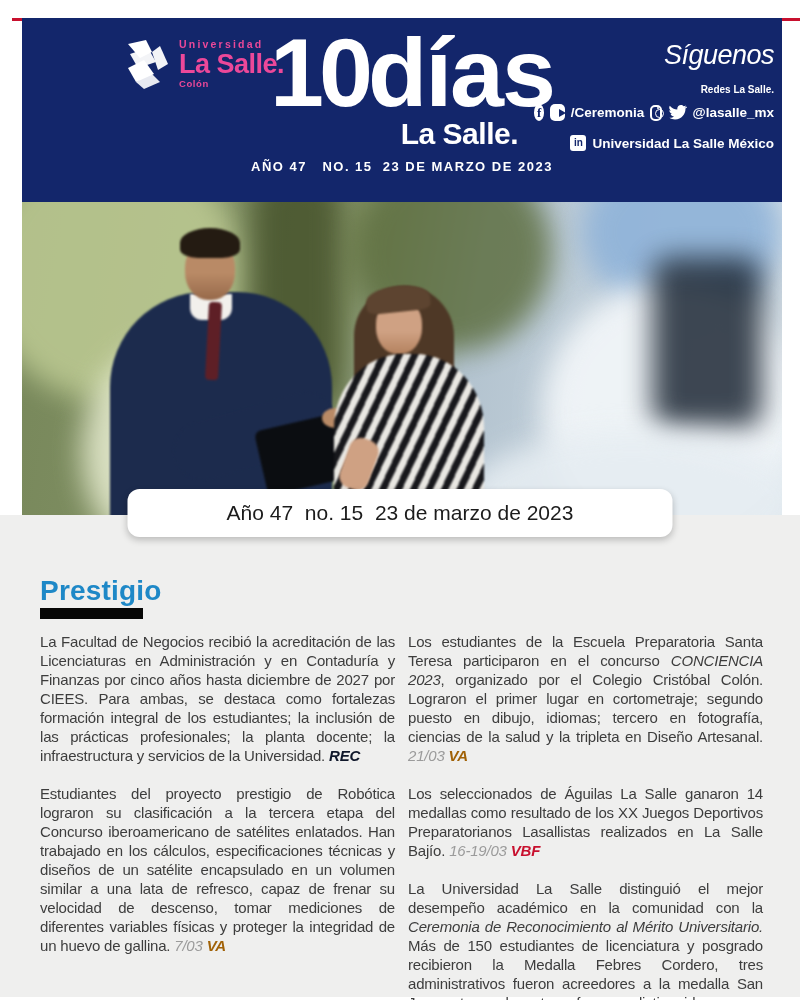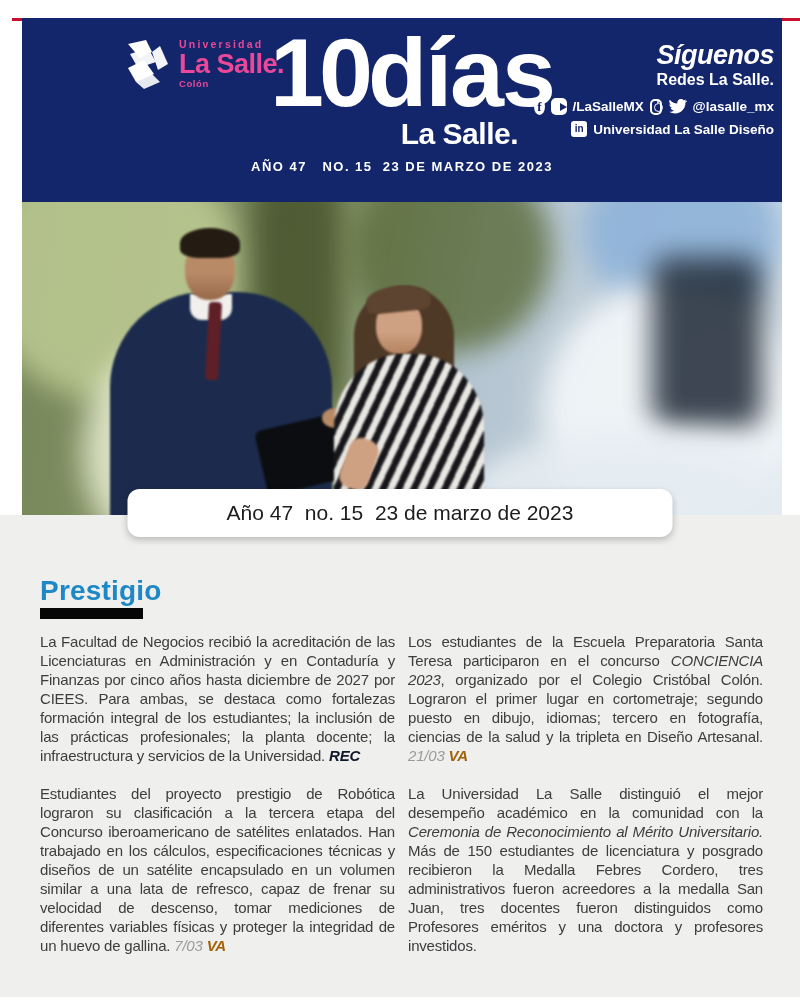--- a/index.html
+++ b/index.html
@@ -21,25 +21,25 @@
 
   .masthead { position:absolute; left:248px; top:6px; color:#fff; line-height:1; white-space:nowrap; }
   .masthead .num { font-size:97px; font-weight:800; letter-spacing:-5px; }
   .masthead .word { font-size:97px; font-weight:700; letter-spacing:-2px;text-align:center; }
   .masthead-brand { position:absolute; left:340px; top:99px; width:156px; text-align:right;
     color:#fff; font-size:30px; font-weight:bold; letter-spacing:-0.5px; }
   .issue-line { position:absolute; left:0; top:141px; width:100%; text-align:center;
     color:#fff; font-size:13px; font-weight:600; letter-spacing:1.5px; white-space:pre; }
 
   .social { position:absolute; right:8px; top:22px; width:240px; color:#fff; text-align:right; }
-  .social-title { font-size:27px; font-weight:bold; font-style:italic; letter-spacing:-0.5px; }
-  .social-sub { font-size:16px; font-weight:bold; margin-top:0px; }
+  .social-title { font-size:27px; font-weight:normal; font-style:italic; letter-spacing:-0.5px; }
+  .social-sub { font-size:10px; font-weight:bold; margin-top:13px; }
   .social-row { display:flex; justify-content:flex-end; align-items:center; gap:6px; margin-top:9px;
     font-size:13.5px; font-weight:bold; }
-  .social-row.second { margin-top:6px; }
+  .social-row.second { margin-top:14px; }
   .sicon { display:inline-flex; align-items:center; justify-content:center; }
   .fb { width:17px; height:17px; border-radius:50%; background:#fff; color:#13266B;
     font-weight:bold; font-size:13px; font-family:"Liberation Serif", serif; }
   .yt { width:24px; height:17px; border-radius:5px; background:#fff; position:relative; }
   .yt::after { content:""; position:absolute; left:9px; top:4.5px; border-left:7px solid #13266B;
     border-top:4px solid transparent; border-bottom:4px solid transparent; }
   .ig { width:16px; height:16px; border:2px solid #fff; border-radius:5px; position:relative; }
   .ig::after { content:""; position:absolute; left:2.5px; top:2.5px; width:7px; height:7px;
     border:1.6px solid #fff; border-radius:50%; }
   .ig::before { content:""; position:absolute; right:0.5px; top:0.5px; width:2px; height:2px;
@@ -101,32 +101,32 @@
   <div class="masthead-brand">La Salle.</div>
 
   <div class="issue-line">AÑO 47   NO. 15  23 DE MARZO DE 2023</div>
 
   <div class="social">
     <div class="social-title">Síguenos</div>
     <div class="social-sub">Redes La Salle.</div>
     <div class="social-row">
       <span class="sicon fb">f</span>
       <span class="sicon yt"></span>
-      <span>/LaSalleMX</span>
+      <span>/Ceremonia</span>
       <span class="sicon ig"></span>
       <span class="sicon">
         <svg width="19" height="15" viewBox="0 0 24 20">
             <path fill="#fff" d="M24 2.4c-.9.4-1.8.7-2.8.8 1-.6 1.8-1.6 2.1-2.7-.9.6-2 1-3.1 1.2C19.3.7 18 0 16.6 0c-2.7 0-4.9 2.2-4.9 4.9 0 .4 0 .8.1 1.1C7.7 5.8 4.1 3.9 1.7 1 .2 3.5 1.2 6.2 3.3 7.6c-.8 0-1.6-.2-2.2-.6 0 2.4 1.7 4.4 3.9 4.8-.7.2-1.5.2-2.2.1.6 2 2.4 3.4 4.6 3.4C5.7 16.6 3.6 17.3 1.2 17c2.2 1.4 4.8 2.2 7.5 2.2 9.1 0 14.2-7.6 13.9-14.4 1-.7 1.8-1.5 2.4-2.4z"></path>
           </svg>
       </span>
       <span>@lasalle_mx</span>
     </div>
     <div class="social-row second">
       <span class="sicon li">in</span>
-      <span>Universidad La Salle Diseño</span>
+      <span>Universidad La Salle México</span>
     </div>
   </div>
 </div>
 
 <div class="photo">
 
   <div class="blob" style="left:-40px; top:-60px; width:260px; height:260px; background:#c2cf97; opacity:.8;"></div>
   <div class="blob" style="left:60px; top:140px; width:180px; height:220px; background:#e9eed2; opacity:.85;"></div>
   <div class="blob" style="left:230px; top:-30px; width:90px; height:240px; background:#39451f; opacity:.7; border-radius:30px;"></div>
   <div class="blob" style="left:330px; top:-50px; width:200px; height:200px; background:#5a6b3a; opacity:.8;"></div>
@@ -159,17 +159,18 @@
     <div class="section-title">Prestigio</div>
     <div class="section-bar"></div>
 
     <div class="columns">
       <div class="col" id="col-left">
           <p class="article"><span>La Facultad de Negocios recibió la acreditación de las Licenciaturas en Administración y en Contaduría y Finanzas por cinco años hasta diciembre de 2027 por CIEES. Para ambas, se destaca como fortalezas formación integral de los estudiantes; la inclusión de las prácticas profesionales; la planta docente; la infraestructura y servicios de la Universidad. </span><span class="tag-blue">REC</span></p>
           <p class="article"><span>Estudiantes del proyecto prestigio de Robótica lograron su clasificación a la tercera etapa del Concurso iberoamericano de satélites enlatados. Han trabajado en los cálculos, especificaciones técnicas y diseños de un satélite encapsulado en un volumen similar a una lata de refresco, capaz de frenar su velocidad de descenso, tomar mediciones de diferentes variables físicas y proteger la integridad de un huevo de gallina. </span><span class="date">7/03</span><span> </span><span class="tag-orange">VA</span></p>
         </div>
       <div class="col" id="col-right">
           <p class="article"><span>Los estudiantes de la Escuela Preparatoria Santa Teresa participaron en el concurso </span><span class="em">CONCIENCIA 2023</span><span>, organizado por el Colegio Cristóbal Colón. Lograron el primer lugar en cortometraje; segundo puesto en dibujo, idiomas; tercero en fotografía, ciencias de la salud y la tripleta en Diseño Artesanal. </span><span class="date">21/03</span><span> </span><span class="tag-orange">VA</span></p>
+          <p class="article"><span>Los seleccionados de Águilas La Salle ganaron 14 medallas como resultado de los XX Juegos Deportivos Preparatorianos Lasallistas realizados en La Salle Bajío. </span><span class="date">16-19/03</span><span> </span><span class="tag-red">VBF</span></p>
           <p class="article"><span>La Universidad La Salle distinguió el mejor desempeño académico en la comunidad con la </span><span class="em">Ceremonia de Reconocimiento al Mérito Universitario.</span><span> Más de 150 estudiantes de licenciatura y posgrado recibieron la Medalla Febres Cordero, tres administrativos fueron acreedores a la medalla San Juan, tres docentes fueron distinguidos como Profesores eméritos y una doctora y profesores investidos. </span></p>
         </div>
     </div>
   </div>
 </div>
 
 </body></html>

